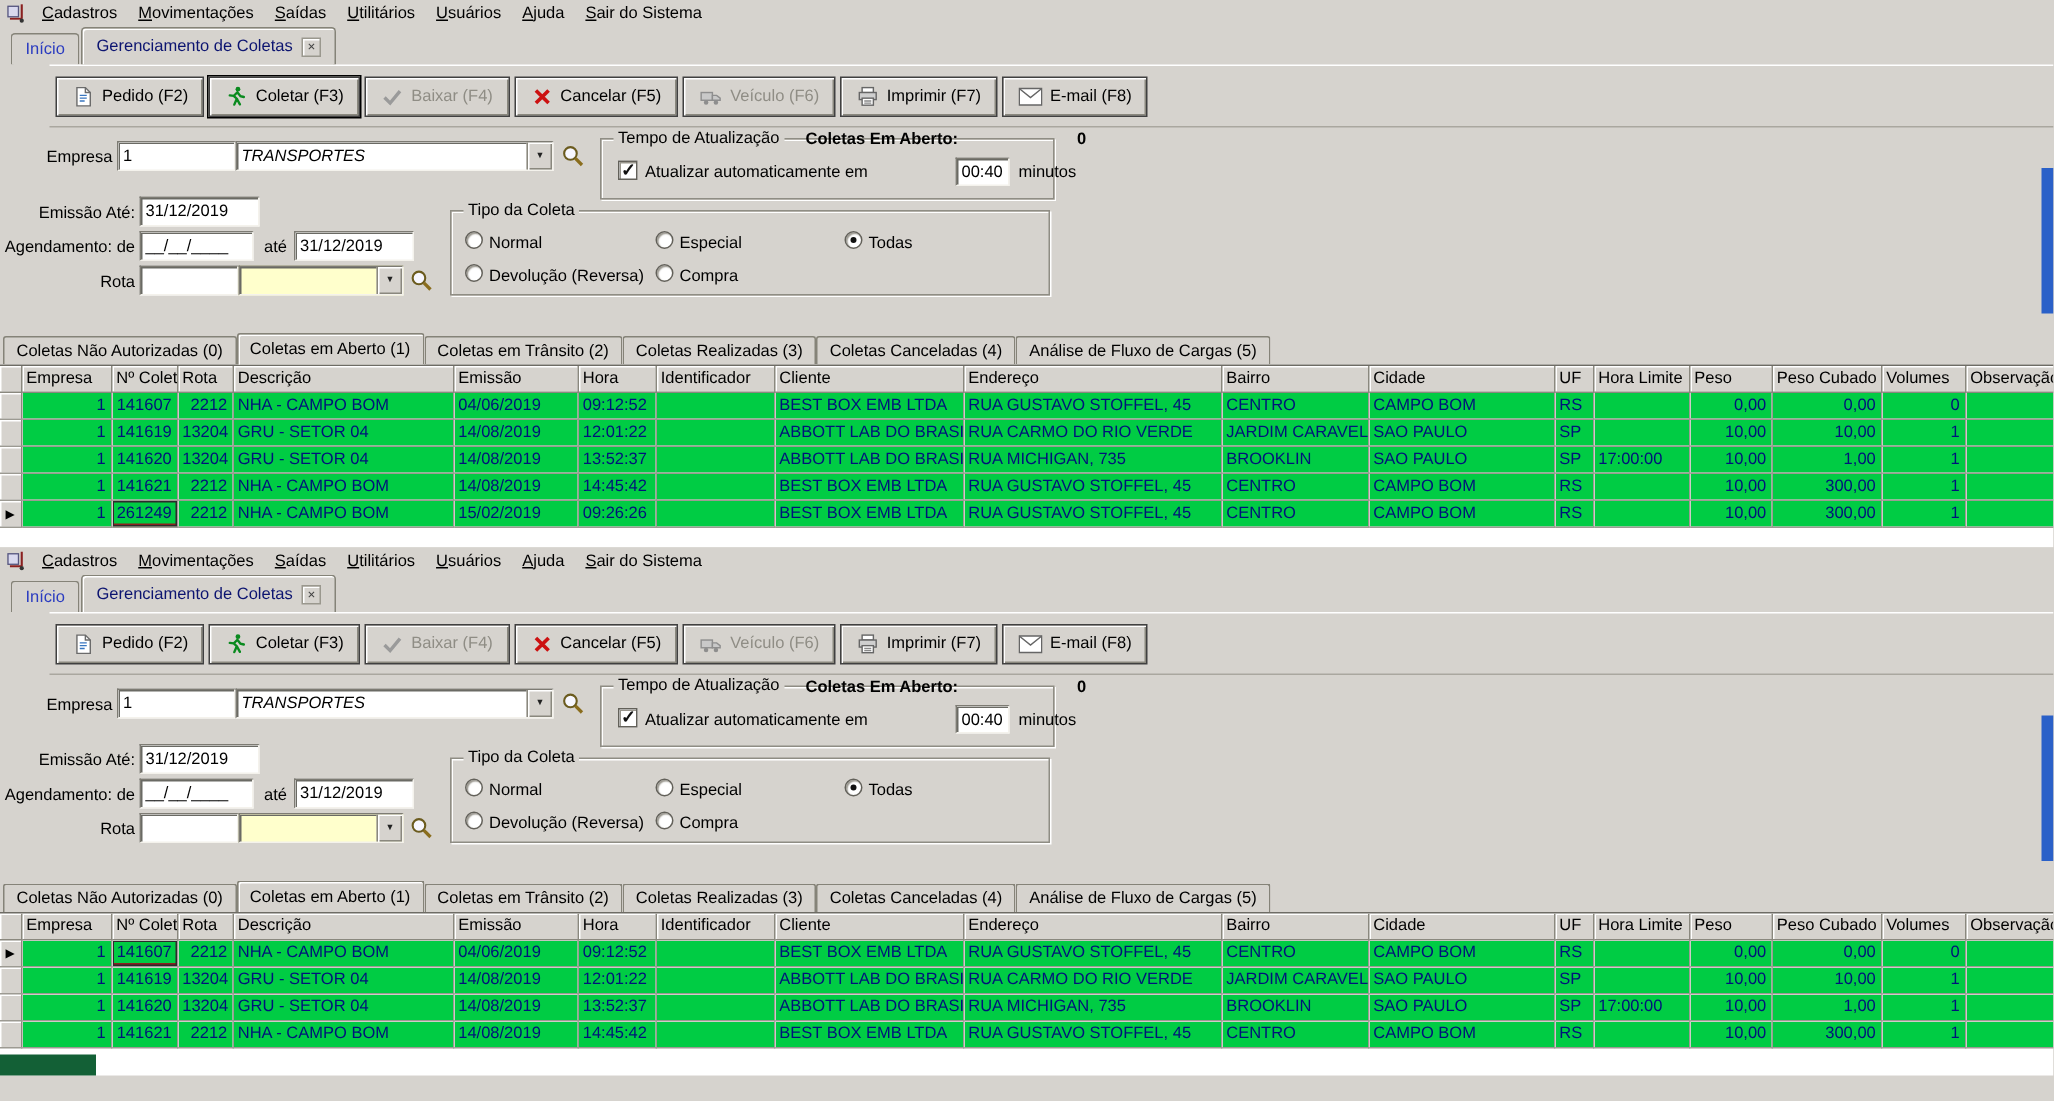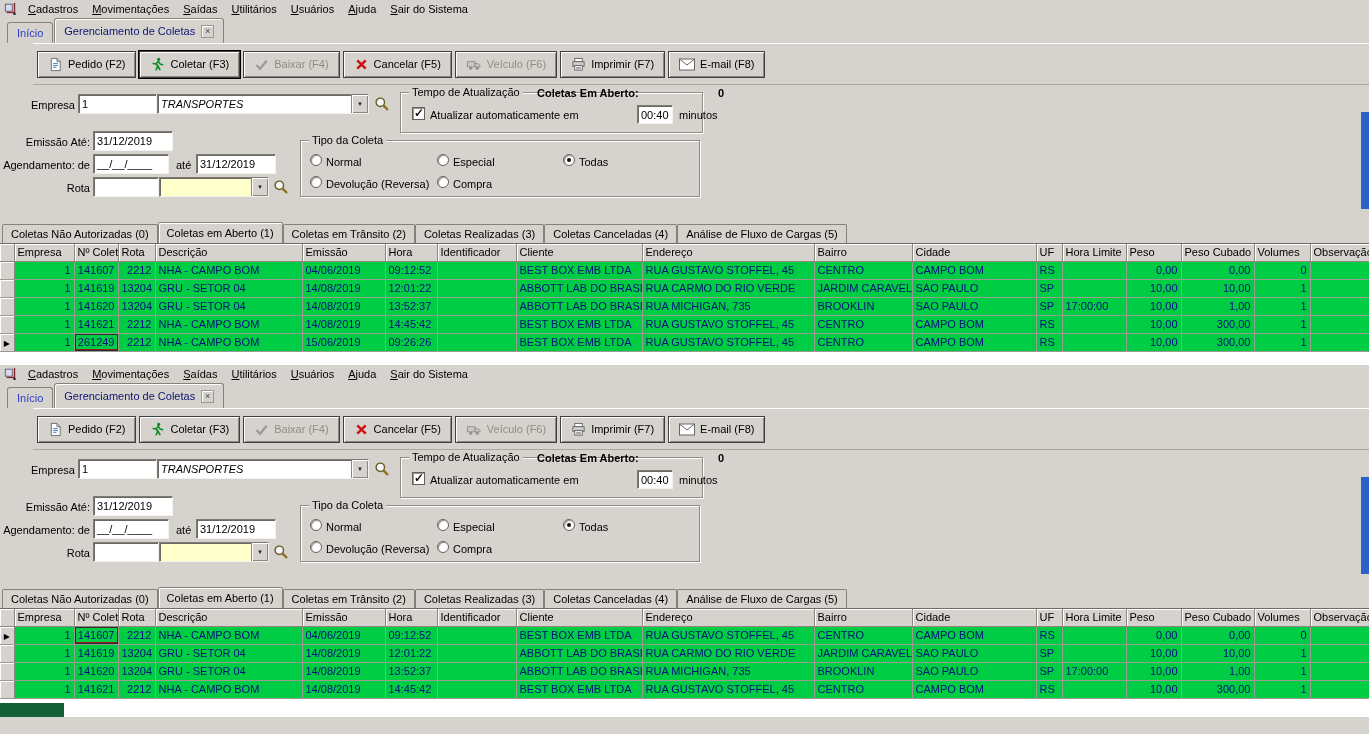--- a/index.html
+++ b/index.html
@@ -371,21 +371,21 @@
             <td class="num pad8" data-field="volumes">1</td>
             <td data-field="observacao"></td>
           </tr>
 
           <tr class="current">
             <td class="ind"></td>
             <td class="num emp" data-field="empresa">1</td>
             <td class="num" data-field="coleta">261249</td>
             <td class="num" data-field="rota">2212</td>
             <td class="txt" data-field="descricao">NHA - CAMPO BOM</td>
-            <td class="dt" data-field="emissao">15/06/2019</td>
+            <td class="dt" data-field="emissao">15/02/2019</td>
             <td class="dt" data-field="hora">09:26:26</td>
             <td data-field="identificador"></td>
             <td class="txt" data-field="cliente">BEST BOX EMB LTDA</td>
             <td class="txt" data-field="endereco">RUA GUSTAVO STOFFEL, 45</td>
             <td class="txt" data-field="bairro">CENTRO</td>
             <td class="txt" data-field="cidade">CAMPO BOM</td>
             <td class="txt" data-field="uf">RS</td>
             <td class="dt" data-field="hora_limite"></td>
             <td class="num pad8" data-field="peso">10,00</td>
             <td class="num pad8" data-field="peso_cubado">300,00</td>

